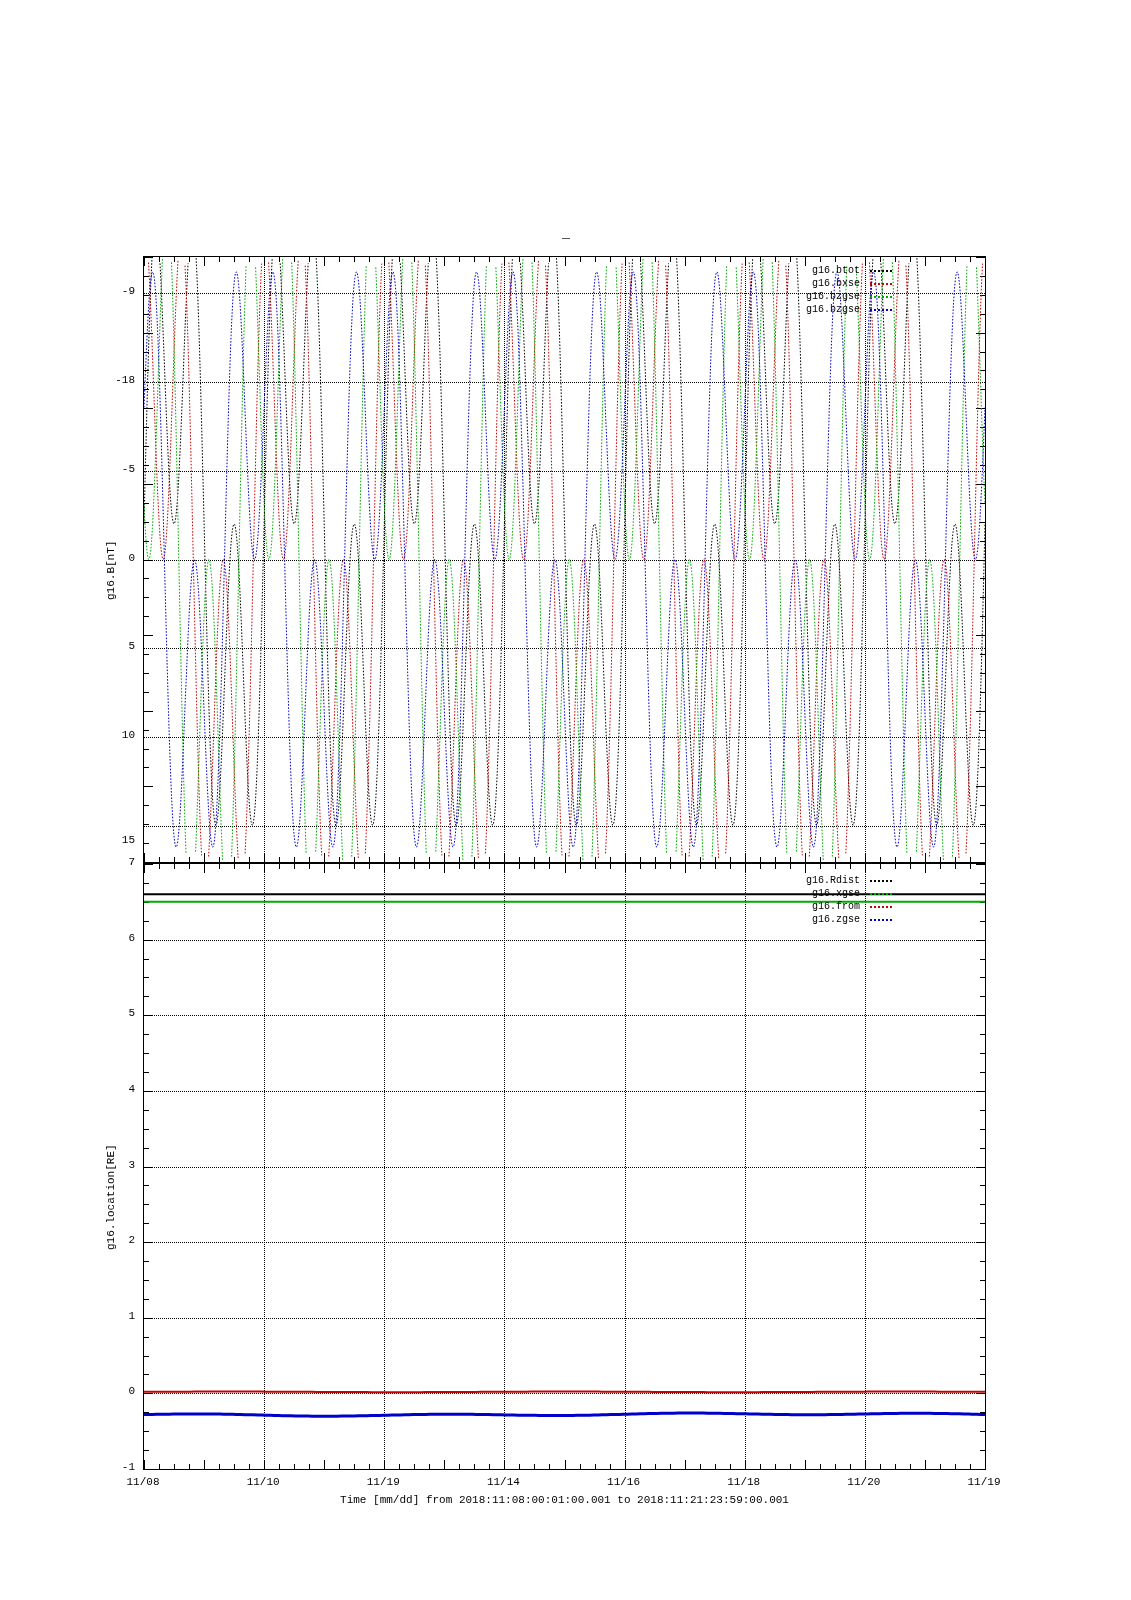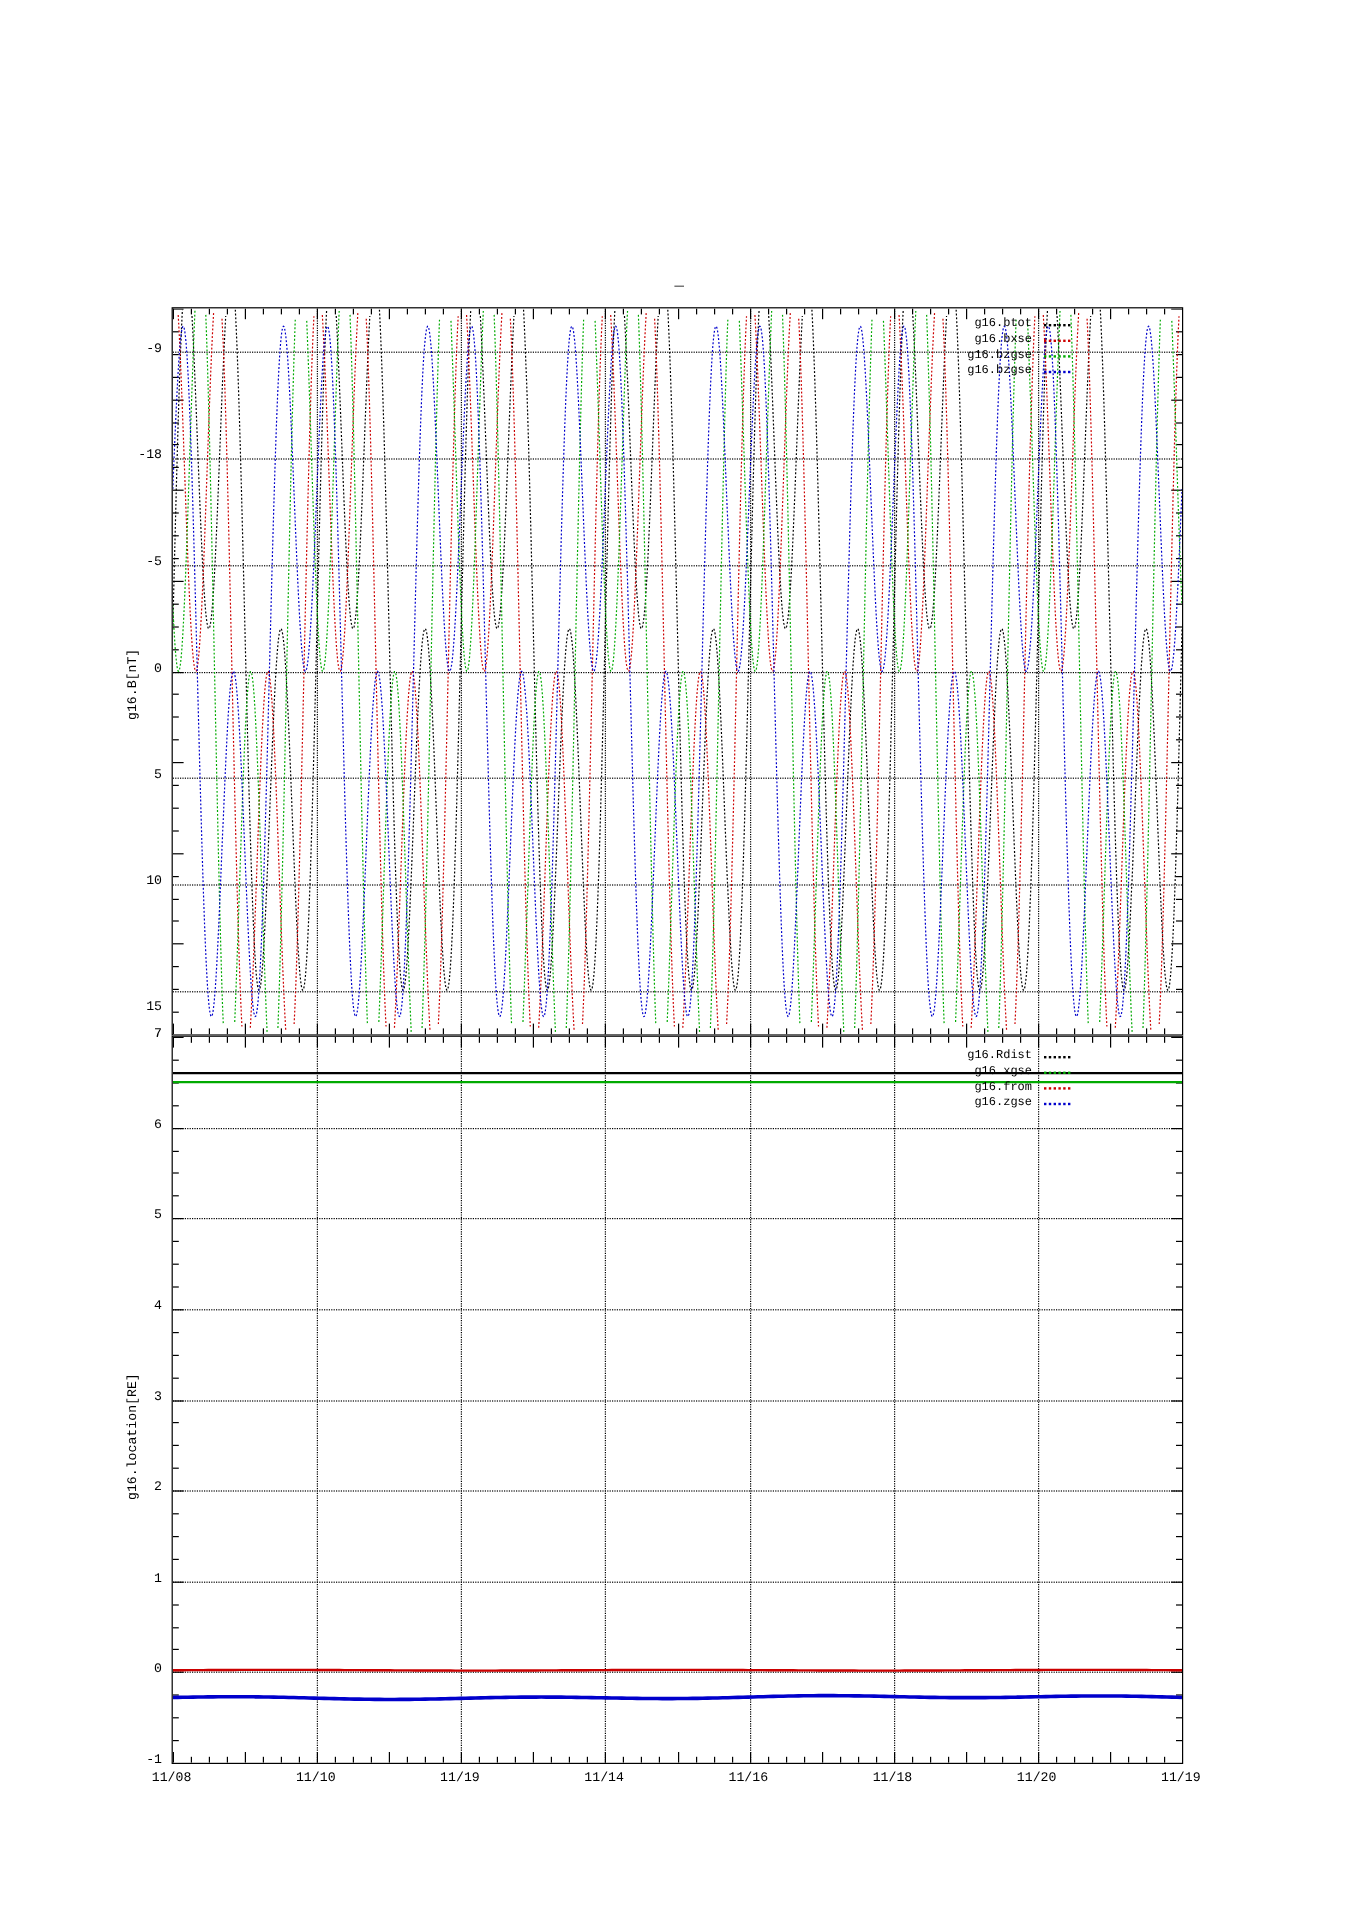--- a/index.html
+++ b/index.html
@@ -707,14 +707,15 @@
       <div class="xlabel-text" style="left: 103px; width: 80px; top: 1476px;">11/08</div>
       <div class="xlabel-text" style="left: 223.143px; width: 80px; top: 1476px;">11/10</div>
       <div class="xlabel-text" style="left: 343.286px; width: 80px; top: 1476px;">11/19</div>
       <div class="xlabel-text" style="left: 463.429px; width: 80px; top: 1476px;">11/14</div>
       <div class="xlabel-text" style="left: 583.571px; width: 80px; top: 1476px;">11/16</div>
       <div class="xlabel-text" style="left: 703.714px; width: 80px; top: 1476px;">11/18</div>
       <div class="xlabel-text" style="left: 823.857px; width: 80px; top: 1476px;">11/20</div>
       <div class="xlabel-text" style="left: 944px; width: 80px; top: 1476px;">11/19</div>
     </div>
 
+  <div class="axis-title-x" style="left:143px; top:1494px; width:843px;">Time [mm/dd]  from 2018:11:08:00:01:00.001  to  2018:11:21:23:59:00.001</div>
 
 </div>
 
 </body></html>

